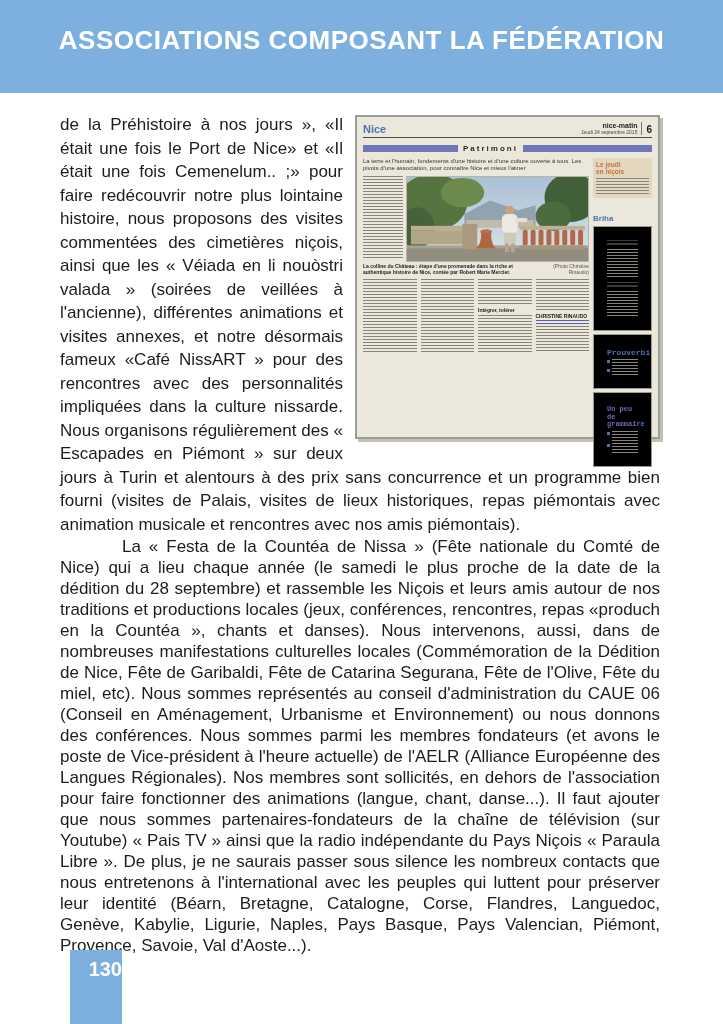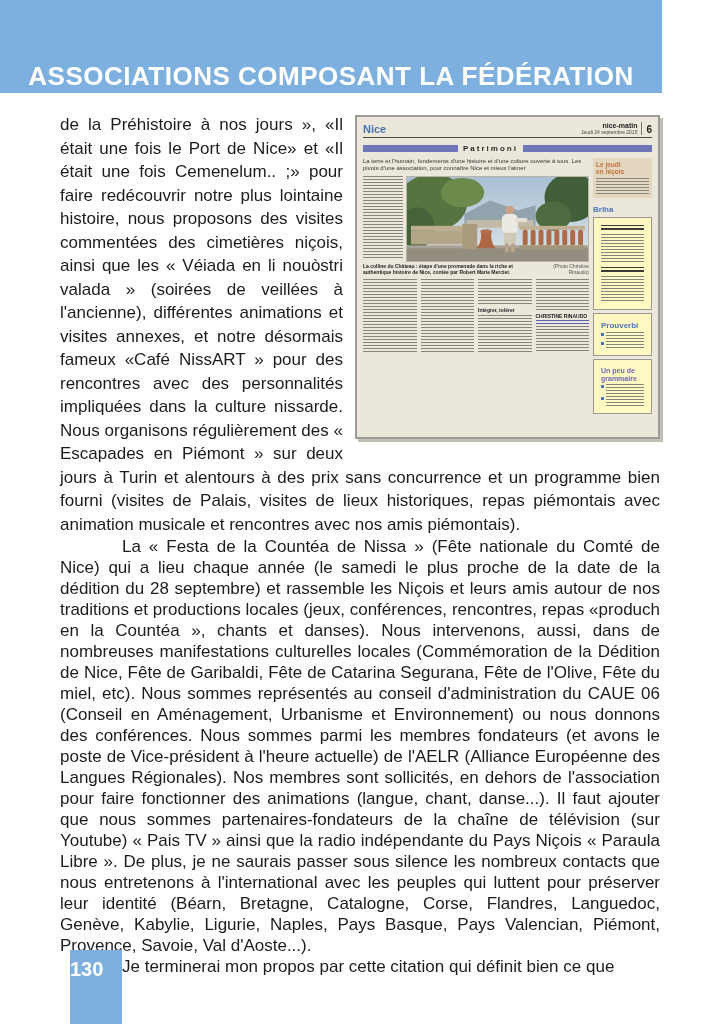--- a/index.html
+++ b/index.html
@@ -2,23 +2,23 @@
 <html lang="fr" style="--accent: #7db0de; --rubric-bar: #6f76b9; --nice-blue: #4a74b4; --headline-ink: #262626; --newsprint: #ece7db; --jeudi-orange: #c2703d; --gram-purple: #6f68b8; --body-ink: #1c1c1c;"><head>
 <meta charset="utf-8">
 <style>
   html,body{margin:0;padding:0;}
   body{
     width:723px;height:1024px;position:relative;overflow:hidden;
     background:#ffffff;font-family:"Liberation Sans",sans-serif;
   }
   
   .banner{
-    position:absolute;top:0;left:0;width:662px;height:93px;
+    position:absolute;top:0;left:0;width:723px;height:93px;
     background:var(--accent);box-sizing:border-box;
-    display:flex;align-items:flex-end;justify-content:center;padding-bottom:1px;
+    display:flex;align-items:center;justify-content:center;padding-bottom:13px;
   }
   .banner h1{
     margin:0;color:#ffffff;font-size:26px;font-weight:bold;letter-spacing:.5px;white-space:nowrap;
   }
   
   .content{
     position:absolute;top:93px;left:60px;width:600px;padding-top:20px;
     color:var(--body-ink);text-align:justify;
     hyphens:auto;-webkit-hyphens:auto;
   }
@@ -57,31 +57,31 @@
   .bcol{flex:1;min-width:0;}
   .subhead{font-size:5px;line-height:6px;font-weight:bold;color:#1d1d1d;margin:2px 0;}
   .byline{font-size:5px;line-height:6px;font-weight:bold;color:#1d1d1d;margin:2px 0 1px;}
   
   .mtx{background-image:repeating-linear-gradient(to bottom,#86867d 0,#86867d 1px,transparent 1px,transparent 3px);}
   .mtx-bold{background-image:repeating-linear-gradient(to bottom,#3c3c3a 0,#3c3c3a 1.4px,transparent 1.4px,transparent 3.4px);}
   .mtx-blue{background-image:repeating-linear-gradient(to bottom,#5b5fae 0,#5b5fae 1px,transparent 1px,transparent 3px);}
   
   .jeudi-box{background:#e3d8bf;padding:3px 3px 4px;}
   .jeudi-title{color:var(--jeudi-orange);font-weight:bold;font-size:6.5px;line-height:7px;}
-  .side-title{color:var(--nice-blue);font-weight:bold;font-size:8px;line-height:9px;margin-top:4px;}
-  .side-box{border:1px solid #9a9a90;background:#fef9c3;padding:7px;}
+  .side-title{color:var(--nice-blue);font-weight:bold;font-size:8px;line-height:9px;margin-top:13px;}
+  .side-box{border:1px solid #9a9a90;background:#000000;padding:13px;font-family:Liberation Mono, monospace;}
   .gram-title{color:var(--gram-purple);font-weight:bold;font-size:7px;line-height:7.5px;margin-bottom:2px;}
   .blt{display:flex;align-items:flex-start;gap:2px;margin-top:2px;}
   .blt::before{content:"";width:3px;height:3px;background:var(--nice-blue);flex:none;margin-top:1px;}
   .blt .mtx,.blt .mtx-blue{flex:1;}
   
   .pagenum{
     position:absolute;left:70px;bottom:0;width:52px;height:74px;
     background:var(--accent);box-sizing:border-box;
-    display:flex;justify-content:flex-start;padding-top:8px;
+    display:flex;justify-content:flex-end;padding-top:8px;
   }
   .pagenum span{color:#fff;font-size:20px;font-weight:bold;line-height:22px;}
 </style>
 </head>
 <body>
 
 <div class="page">
 
   <header class="banner">
     <h1>ASSOCIATIONS COMPOSANT LA FÉDÉRATION</h1>
@@ -214,20 +214,19 @@
             <div class="blt">
                 <span class="mtx" style="height:10px;"></span>
               </div>
           </div>
         </div>
       </div>
     </figure>
 
     <p class="p1">de la Préhistoire à nos jours », «Il était une fois le Port de Nice» et «Il était une fois Cemenelum.. ;» pour faire redécouvrir notre plus lointaine histoire, nous proposons des visites commentées des cimetières niçois, ainsi que les « Véiada en li nouòstri valada » (soirées de veillées à l'ancienne), différentes animations et visites annexes, et notre désormais fameux «Café NissART » pour des rencontres avec des personnalités impliquées dans la culture nissarde. Nous organisons régulièrement des « Escapades en Piémont » sur deux jours à Turin et alentours à des prix sans concurrence et un programme bien fourni (visites de Palais, visites de lieux historiques, repas piémontais avec animation musicale et rencontres avec nos amis piémontais).</p>
     <p class="pind">La « Festa de la Countéa de Nissa » (Fête nationale du Comté de Nice) qui a lieu chaque année (le samedi le plus proche de la date de la dédition du 28 septembre) et rassemble les Niçois et leurs amis autour de nos traditions et productions locales (jeux, conférences, rencontres, repas «produch en la Countéa », chants et danses). Nous intervenons, aussi, dans de nombreuses manifestations culturelles locales (Commémoration de la Dédition de Nice, Fête de Garibaldi, Fête de Catarina Segurana, Fête de l'Olive, Fête du miel, etc). Nous sommes représentés au conseil d'administration du CAUE 06 (Conseil en Aménagement, Urbanisme et Environnement) ou nous donnons des conférences. Nous sommes parmi les membres fondateurs (et avons le poste de Vice-président à l'heure actuelle) de l'AELR (Alliance Européenne des Langues Régionales). Nos membres sont sollicités, en dehors de l'association pour faire fonctionner des animations (langue, chant, danse...). Il faut ajouter que nous sommes partenaires-fondateurs de la chaîne de télévision (sur Youtube) « Pais TV » ainsi que la radio indépendante du Pays Niçois « Paraula Libre ». De plus, je ne saurais passer sous silence les nombreux contacts que nous entretenons à l'international avec les peuples qui luttent pour préserver leur identité (Béarn, Bretagne, Catalogne, Corse, Flandres, Languedoc, Genève, Kabylie, Ligurie, Naples, Pays Basque, Pays Valencian, Piémont, Provence, Savoie, Val d'Aoste...).</p>
-    <p class="pind">Je terminerai mon propos par cette citation qui définit bien ce que</p>
   </main>
 
   <div class="pagenum">
     <span>130</span>
   </div>
 
 </div>
 
 </body></html>

